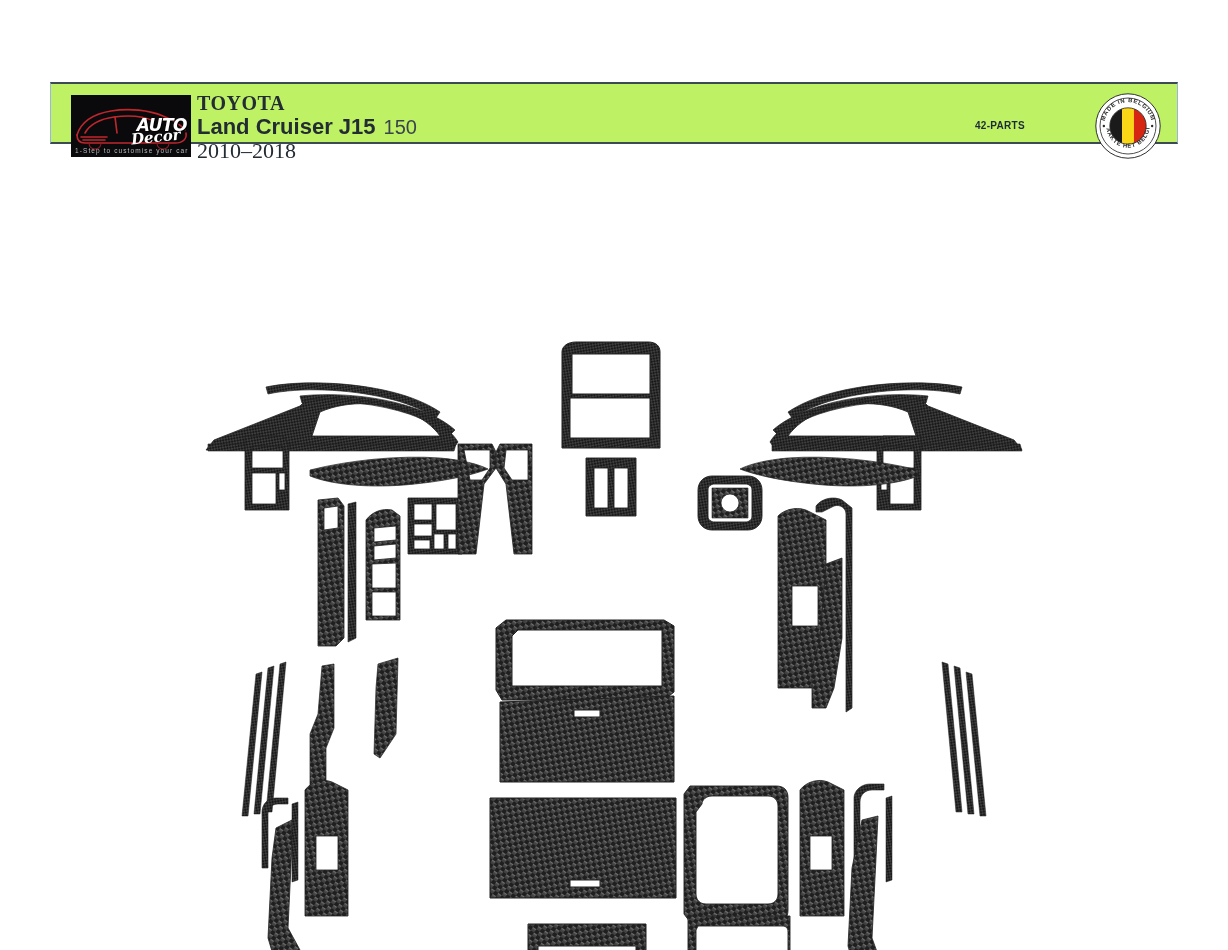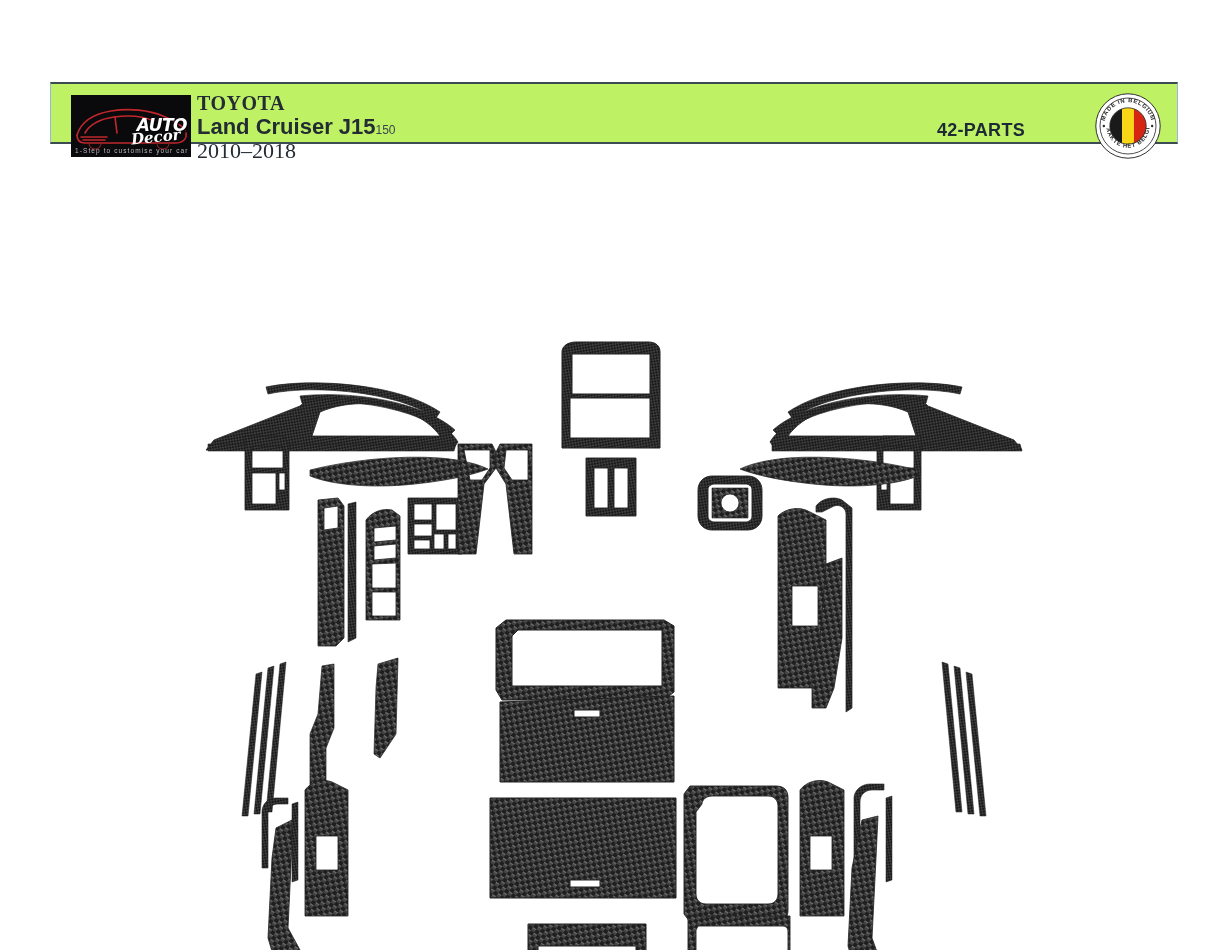--- a/index.html
+++ b/index.html
@@ -97,40 +97,40 @@
   }
   .model-name {
     font-family: "Liberation Sans", sans-serif;
     font-weight: bold;
     font-size: 22px;
     color: #232b33;
   }
   .model-code {
     font-family: "Liberation Sans", sans-serif;
     font-weight: normal;
-    font-size: 12px;
+    font-size: 20px;
     color: #3a444d;
-    margin-left: 0;
+    margin-left: 8px;
   }
   .year-range {
     font-family: Liberation Serif, serif;
     font-size: 22px;
     color: #232b33;
     margin: 1px 0 0 0;
     line-height: 1.05;
   }
 
   
   #parts-count {
     position: absolute;
     right: 152px;
     top: 36px;
     font-family: "Liberation Sans", sans-serif;
     font-weight: bold;
-    font-size: 18px;
+    font-size: 10px;
     color: #1d2a35;
     letter-spacing: 0.3px;
   }
 
   
   #origin-badge {
     position: absolute;
     right: 14px;
     top: 7px;
     width: 70px;

